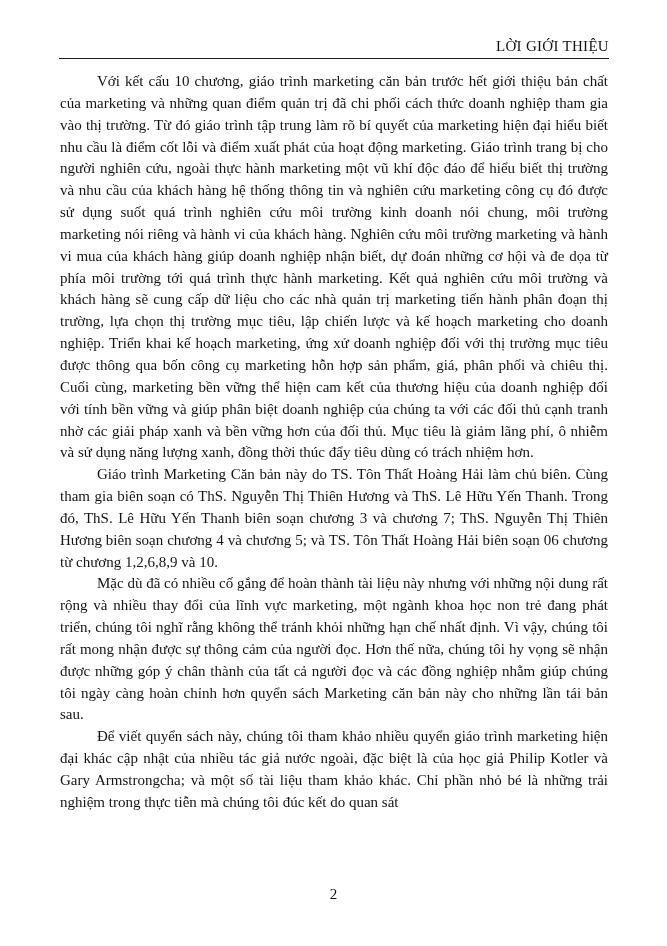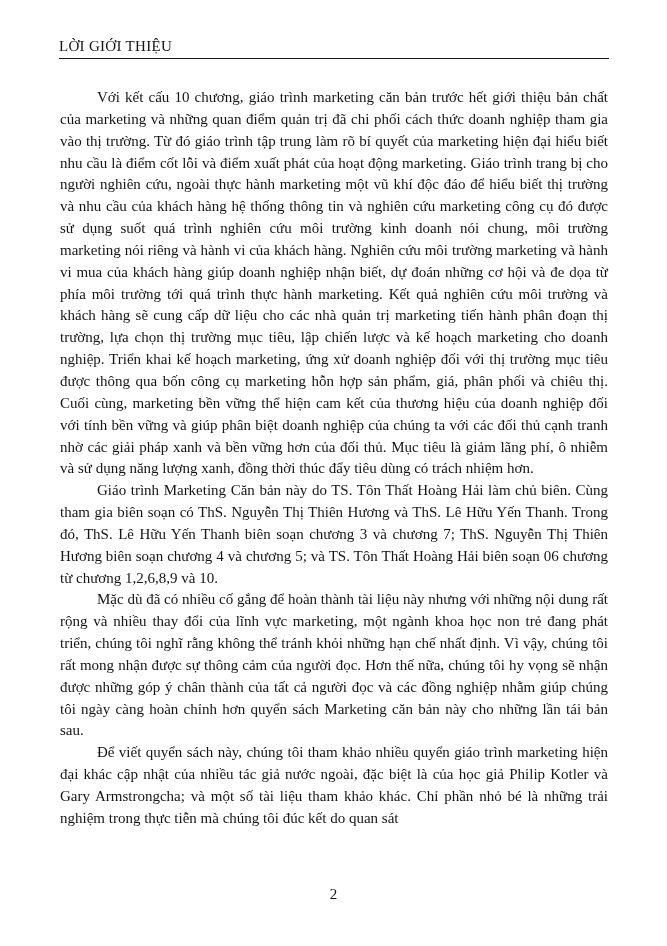--- a/index.html
+++ b/index.html
@@ -15,33 +15,33 @@
     color: #151515;
     font-family: "Liberation Serif", "DejaVu Serif", serif;
     overflow: hidden;
     box-sizing: border-box;
   }
   .page-header {
     position: absolute;
     left: 59px;
     right: 58px;
     top: 36px;
-    text-align: left;
+    text-align: right;
     font-size: 15px;
     line-height: 20px;
     padding-bottom: 2px;
     border-bottom: 1.6px solid #1a1a1a;
     letter-spacing: 0.3px;
     color: #141414;
   }
   .page-body {
     position: absolute;
     left: 60px;
     right: 59px;
-    top: 87px;
+    top: 71px;
     text-align: justify;
     font-size: 15px;
     line-height: 21.85px;
     color: #141414;
   }
   .page-body p {
     margin: 0;
     text-indent: 37px;
     text-justify: inter-word;
   }

